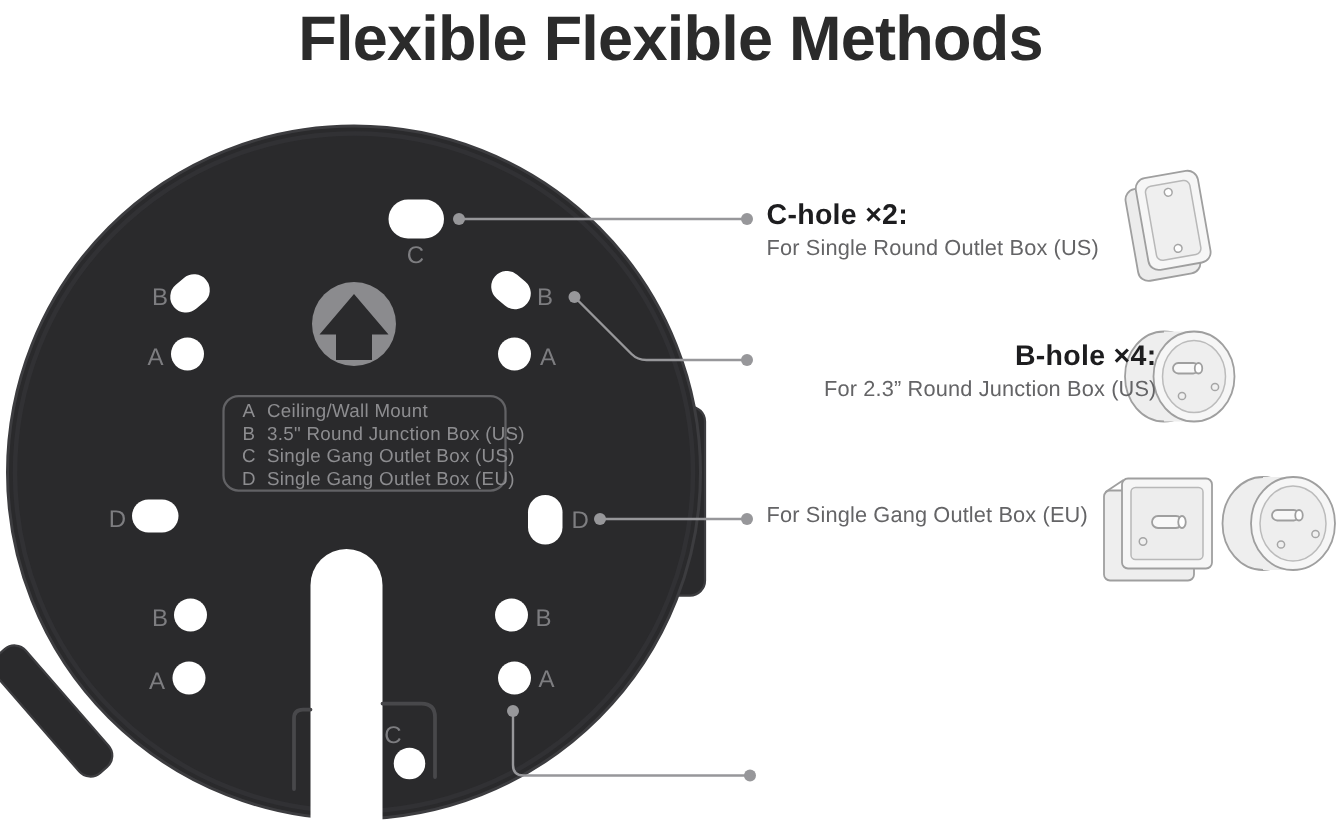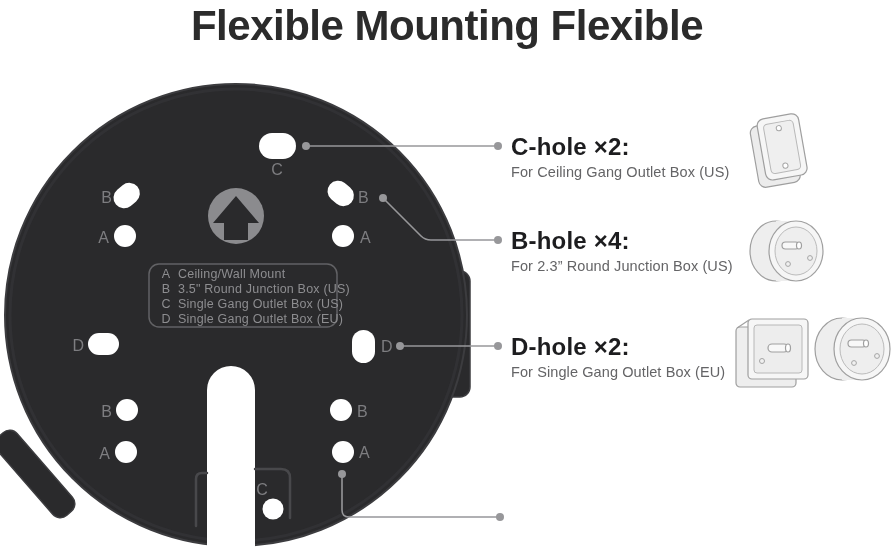--- a/index.html
+++ b/index.html
@@ -7,38 +7,38 @@
     position:relative;width:894px;height:560px;overflow:hidden;
     background:#ffffff;
     font-family:"Liberation Sans","DejaVu Sans",sans-serif;
   }
   .title{
     position:absolute;top:2px;left:0;width:894px;text-align:center;
     font-size:42px;font-weight:700;color:#2b2b2b;letter-spacing:-0.5px;
   }
   .diagram-svg{position:absolute;left:0;top:0;}
   .ann{position:absolute;width:260px;}
-  .ann-title{font-size:24px;font-weight:700;color:#1d1d1f;letter-spacing:0.2px;}
+  .ann-title{font-size:19px;font-weight:700;color:#1d1d1f;letter-spacing:0.2px;}
   .ann-desc{font-size:14.5px;color:#646466;margin-top:3px;letter-spacing:0.1px;}
   .ann-c{left:511px;top:133px;}
-  .ann-b{left:511px;top:227px;}
+  .ann-b{left:511px;top:227px;text-align:right;}
   .ann-d{left:511px;top:333px;}
   .ann-a{left:513px;top:504px;}
   .plate-label{font-size:16px;fill:#7d7d80;}
   .legend-text{font-size:12.5px;fill:#8d8d90;letter-spacing:0.2px;}
   .leader{stroke:#97979a;stroke-width:1.6;fill:none;}
   .leader-dot{fill:#97979a;}
   .illu-stroke{stroke:#9f9f9f;stroke-width:1.2;}
 </style>
 </head>
 <body>
 
 <div class="stage">
 
-  <div class="title">Flexible Mounting Flexible</div>
+  <div class="title">Flexible Flexible Methods</div>
 
   <svg class="diagram-svg" width="894" height="560" viewBox="0 0 894 560">
 
     <g>
 
       <g>
         <rect x="159" y="102" width="53" height="19" rx="5" fill="#2a2a2c" stroke="#3c3c3f" stroke-width="1.5" transform="rotate(-5 185 112)"></rect>
         <rect x="84" y="141" width="58" height="22" rx="7" fill="#2a2a2c" stroke="#3c3c3f" stroke-width="1.5" transform="rotate(-30 113 152)"></rect>
         <rect x="440" y="271" width="30" height="126" rx="10" fill="#2a2a2c" stroke="#3c3c3f" stroke-width="1.5"></rect>
         <rect x="-17" y="461" width="104" height="26" rx="10" fill="#2a2a2c" stroke="#3c3c3f" stroke-width="1.5" transform="rotate(49 35 474)"></rect>
@@ -165,26 +165,25 @@
       <ellipse cx="47" cy="34" rx="22" ry="25" fill="#eeeeee" stroke="#bbbbbb" stroke-width="1"></ellipse>
       <rect class="illu-stroke" x="33" y="25" width="18" height="7" rx="3.5" fill="#f8f8f8"></rect>
       <ellipse class="illu-stroke" cx="51" cy="28.5" rx="2.5" ry="3.5" fill="#ffffff"></ellipse>
       <circle cx="39" cy="48" r="2.4" fill="#f0f0f0" stroke="#a5a5a5" stroke-width="1"></circle>
       <circle cx="62" cy="41" r="2.4" fill="#f0f0f0" stroke="#a5a5a5" stroke-width="1"></circle>
     </g>
   </svg>
 
   <div class="ann ann-c">
     <div class="ann-title">C-hole ×2:</div>
-    <div class="ann-desc">For Ceiling Gang Outlet Box (US)</div>
+    <div class="ann-desc">For Single Round Outlet Box (US)</div>
   </div>
   <div class="ann ann-b">
     <div class="ann-title">B-hole ×4:</div>
     <div class="ann-desc">For 2.3” Round Junction Box (US)</div>
   </div>
   <div class="ann ann-d">
-    <div class="ann-title">D-hole ×2:</div>
     <div class="ann-desc">For Single Gang Outlet Box (EU)</div>
   </div>
   <div class="ann ann-a">
   </div>
 
 </div>
 
 </body></html>

